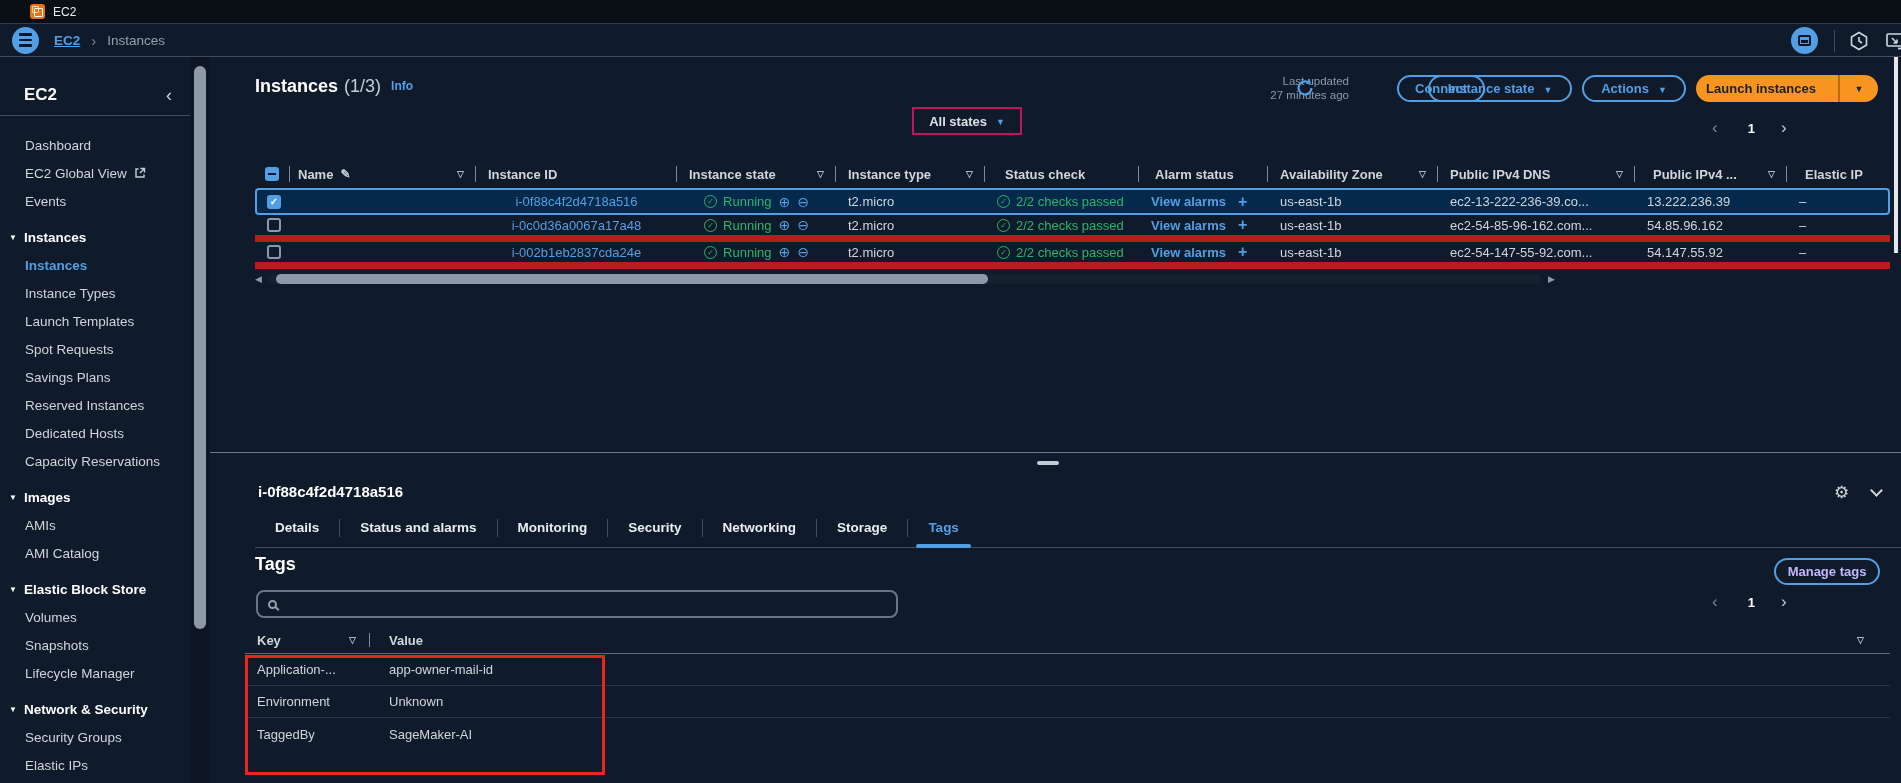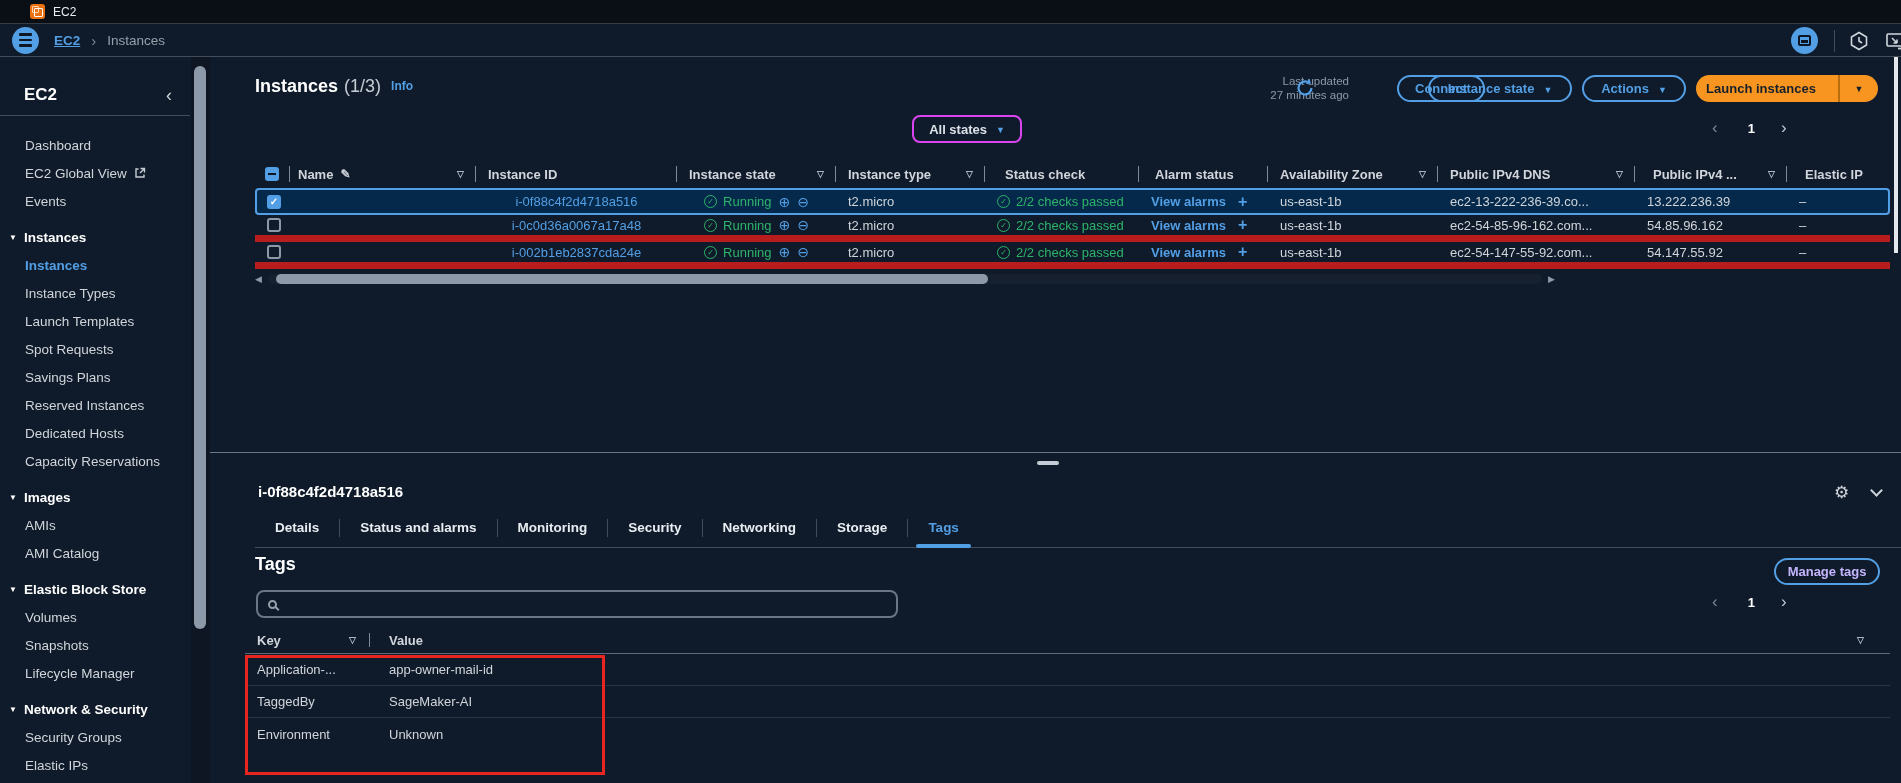--- a/index.html
+++ b/index.html
@@ -79,22 +79,22 @@
   .searchbox { position:absolute; display:flex; align-items:center; height:28px;
     border:2px solid #697687; border-radius:8px; padding:0 10px; background:transparent; }
   .search1 { left:256px; top:115px; width:642px; }
   .search2 { left:256px; top:590px; width:642px; }
   .mag { width:9px; height:9px; border:2px solid #95a0ab; border-radius:50%; position:relative; flex:none; margin-right:9px; }
   .mag::after { content:''; position:absolute; width:2px; height:5px; background:#95a0ab;
     transform:rotate(-45deg); right:-3px; bottom:-4px; }
   .searchbox input { flex:1; background:transparent; border:none; outline:none;
     color:#d1d5db; font-size:13.5px; font-family:"Liberation Sans", sans-serif; }
   .searchbox input::placeholder { font-style:italic; color:#95a0ab; }
-  .allstates { position:absolute; left:912px; top:115px; width:110px; height:28px;
-    border:2px solid #d946ef; border-radius:8px; display:flex; align-items:center;
+  .allstates { position:absolute; left:912px; top:107px; width:110px; height:28px;
+    border:2px solid #be185d; border-radius:0; display:flex; align-items:center;
     justify-content:center; gap:9px; color:#dce1e8; font-weight:bold; font-size:13px; cursor:pointer; }
   .allstates .bcaret { color:#539fe5; font-size:9px; position:relative; top:1px; }
   .pag { position:absolute; display:flex; align-items:center; }
   .pag1 { left:1712px; top:118px; }
   .pag2 { left:1712px; top:592px; }
   .pag .pprev { color:#7d8998; font-size:17px; cursor:pointer; }
   .pag .pnum { color:#fff; font-weight:bold; font-size:13px; margin:0 26px 0 30px; cursor:pointer; }
   .pag .pnext { color:#c3cbd4; font-size:17px; cursor:pointer; }
   
   .itable { position:absolute; left:255px; top:160px; width:1635px; }
@@ -585,24 +585,24 @@
           <span class="sort">▽</span>
         </div>
       <div class="tvalh"><span>Value</span></div>
       <span class="tfilter">▽</span>
     </div>
     <div class="trow">
       <div class="tkey">Application-...</div>
       <div class="tval">app-owner-mail-id</div>
     </div>
     <div class="trow">
+      <div class="tkey">Environment</div>
+      <div class="tval">Unknown</div>
+    </div>
+    <div class="trow">
       <div class="tkey">TaggedBy</div>
       <div class="tval">SageMaker-AI</div>
     </div>
-    <div class="trow">
-      <div class="tkey">Environment</div>
-      <div class="tval">Unknown</div>
-    </div>
   </div>
 
   <div class="redbox"></div>
 
 </div>
 
 </body></html>

